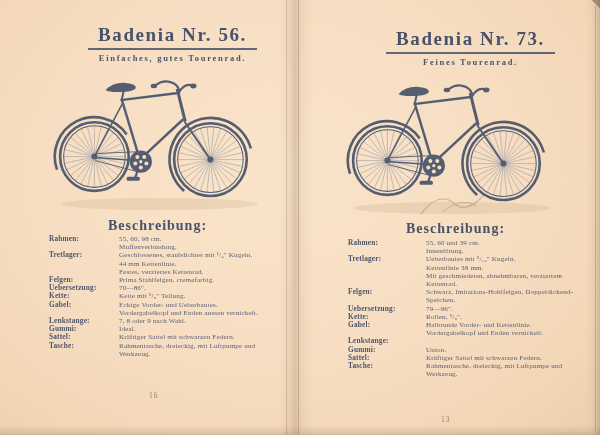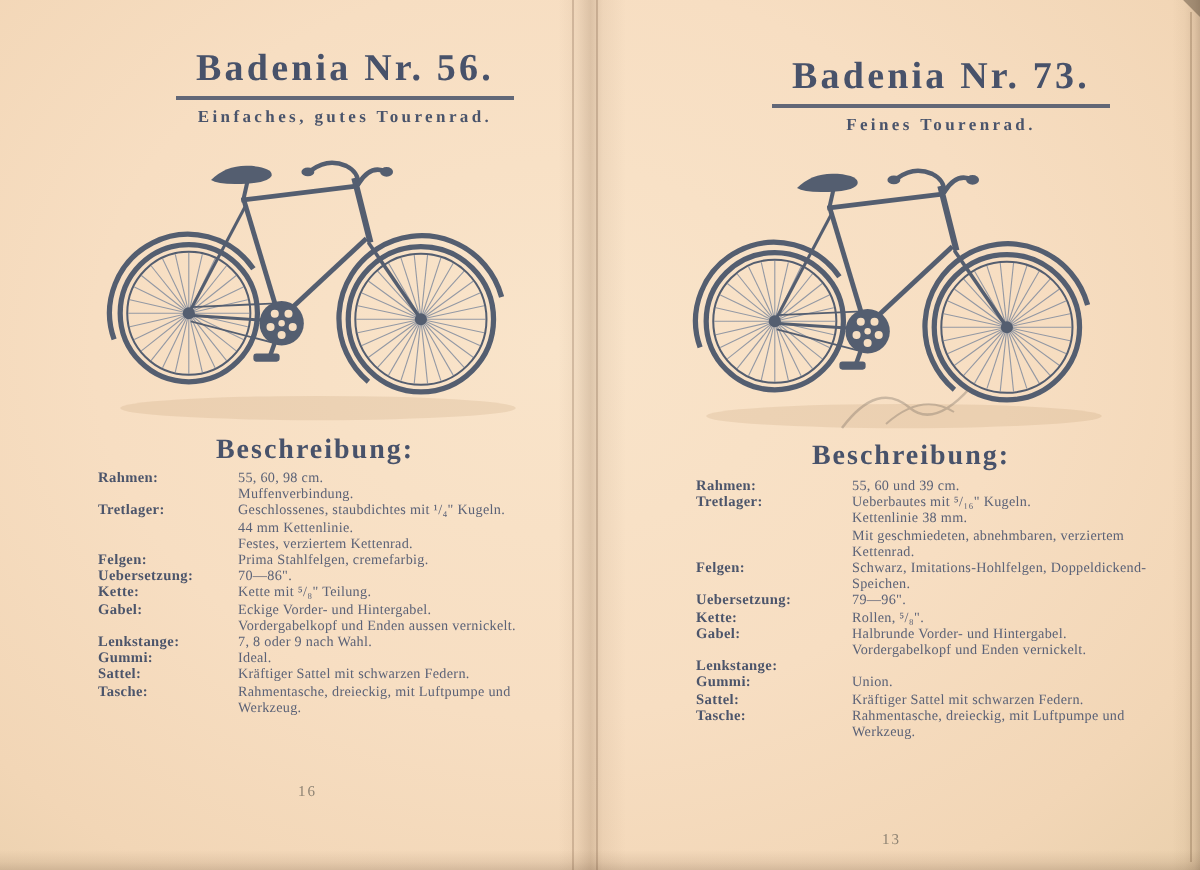--- a/index.html
+++ b/index.html
@@ -211,21 +211,21 @@
         <div class="spec-value">
             <div class="spec-line">55, 60, 98 cm.</div>
             <div class="spec-line">Muffenverbindung.</div>
           </div>
       </div>
         <div class="spec-row">
         <div class="spec-label">Tretlager:</div>
         <div class="spec-value">
             <div class="spec-line">Geschlossenes, staubdichtes mit ¹/₄" Kugeln.</div>
             <div class="spec-line">44 mm Kettenlinie.</div>
-            <div class="spec-line">Festes, verziertem Kettenrad.</div>
+            <div class="spec-line">Festes, verziertes Kettenrad.</div>
           </div>
       </div>
         <div class="spec-row">
         <div class="spec-label">Felgen:</div>
         <div class="spec-value">
             <div class="spec-line">Prima Stahlfelgen, cremefarbig.</div>
           </div>
       </div>
         <div class="spec-row">
         <div class="spec-label">Uebersetzung:</div>
@@ -235,21 +235,21 @@
       </div>
         <div class="spec-row">
         <div class="spec-label">Kette:</div>
         <div class="spec-value">
             <div class="spec-line">Kette mit ⁵/₈" Teilung.</div>
           </div>
       </div>
         <div class="spec-row">
         <div class="spec-label">Gabel:</div>
         <div class="spec-value">
-            <div class="spec-line">Eckige Vorder- und Hintergabel.</div>
+            <div class="spec-line">Eckige Vorder- und Ueberbautes.</div>
             <div class="spec-line">Vordergabelkopf und Enden aussen vernickelt.</div>
           </div>
       </div>
         <div class="spec-row">
         <div class="spec-label">Lenkstange:</div>
         <div class="spec-value">
             <div class="spec-line">7, 8 oder 9 nach Wahl.</div>
           </div>
       </div>
         <div class="spec-row">
@@ -286,20 +286,21 @@
       <path d="M 8 28 Q 26 4 42 18 Q 54 28 72 8" fill="none" stroke="#6e655c" stroke-width="1.3"></path>
       <path d="M 30 26 Q 48 10 64 20" fill="none" stroke="#6e655c" stroke-width="1"></path>
     </svg>
     <div class="descr-head">Beschreibung:</div>
     <div class="specs">
 
     <div class="spec-row">
         <div class="spec-label">Rahmen:</div>
         <div class="spec-value">
             <div class="spec-line">55, 60 und 39 cm.</div>
+            <div class="spec-line">Innenlötung.</div>
           </div>
       </div>
         <div class="spec-row">
         <div class="spec-label">Tretlager:</div>
         <div class="spec-value">
             <div class="spec-line">Ueberbautes mit ⁵/₁₆" Kugeln.</div>
             <div class="spec-line">Kettenlinie 38 mm.</div>
             <div class="spec-line">Mit geschmiedeten, abnehmbaren, verziertem Kettenrad.</div>
           </div>
       </div>
@@ -317,21 +318,21 @@
       </div>
         <div class="spec-row">
         <div class="spec-label">Kette:</div>
         <div class="spec-value">
             <div class="spec-line">Rollen, ⁵/₈".</div>
           </div>
       </div>
         <div class="spec-row">
         <div class="spec-label">Gabel:</div>
         <div class="spec-value">
-            <div class="spec-line">Halbrunde Vorder- und Hintergabel.</div>
+            <div class="spec-line">Halbrunde Vorder- und Kettenlinie.</div>
             <div class="spec-line">Vordergabelkopf und Enden vernickelt.</div>
           </div>
       </div>
         <div class="spec-row">
         <div class="spec-label">Lenkstange:</div>
       </div>
         <div class="spec-row">
         <div class="spec-label">Gummi:</div>
         <div class="spec-value">
             <div class="spec-line">Union.</div>

